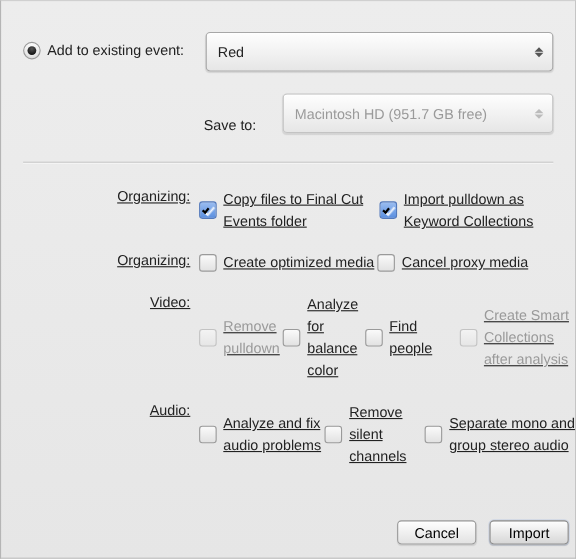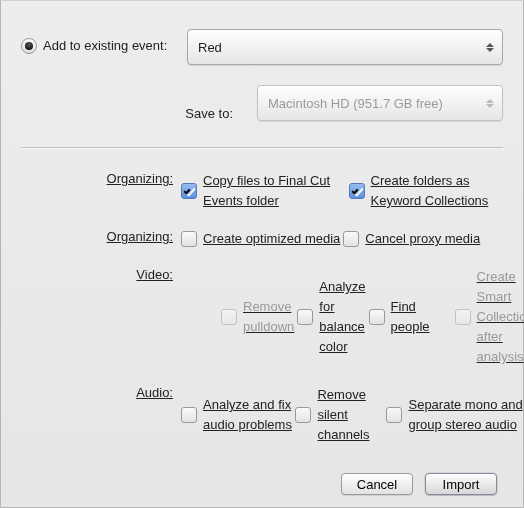--- a/index.html
+++ b/index.html
@@ -101,21 +101,21 @@
     position: absolute;
     left: 3px;
     top: 4px;
     width: 8px;
     height: 4px;
     border-left: 2px solid rgba(255,255,255,0.9);
     border-bottom: 2px solid rgba(255,255,255,0.9);
     transform: rotate(-50deg);
     filter: blur(0.4px);
   }
-  .cb.disabled { color: #9a9a9a; margin-left: 40px; }
+  .cb.disabled { color: #9a9a9a; }
   .cb.disabled .box {
     background: linear-gradient(#f3f3f3, #e6e6e6);
     border-color: #c3c3c3;
   }
   
   .popup {
     display: inline-flex;
     align-items: center;
     height: 36px;
     border-radius: 4px;
@@ -199,21 +199,21 @@
     cursor: default;
   }
   .btn.default {
     background: linear-gradient(#fdfdfd, #d7d7d7);
     border-color: #8a8a8a;
     box-shadow: 0 0 0 1px rgba(70,120,220,0.15), 0 1px 0 rgba(255,255,255,0.8) inset, 0 1px 1px rgba(0,0,0,0.15);
   }
   .button-row {
     position: absolute;
     bottom: 12px;
-    right: 26px;
+    right: 6px;
     display: flex;
     gap: 12px;
   }
   .top-block { padding-top: 28px; }
   .small-gap { height: 6px; }
   .section-gap { height: 18px; }
 </style>
 </head>
 <body>
 <div class="window">
@@ -264,21 +264,21 @@
 
 <div class="section-block">
   <div class="section-label">Organizing:</div>
   <div class="opts">
     <span class="cb checked">
       <span class="box"></span>
       <span>Copy files to Final Cut Events folder</span>
     </span>
     <span class="cb checked">
       <span class="box"></span>
-      <span>Create folders as Keyword Collections</span>
+      <span>Import pulldown as Keyword Collections</span>
     </span>
   </div>
 </div>
 
 <div class="section-gap"></div>
 
 <div class="section-block">
   <div class="section-label">Organizing:</div>
   <div class="opts">
     <span class="cb">

